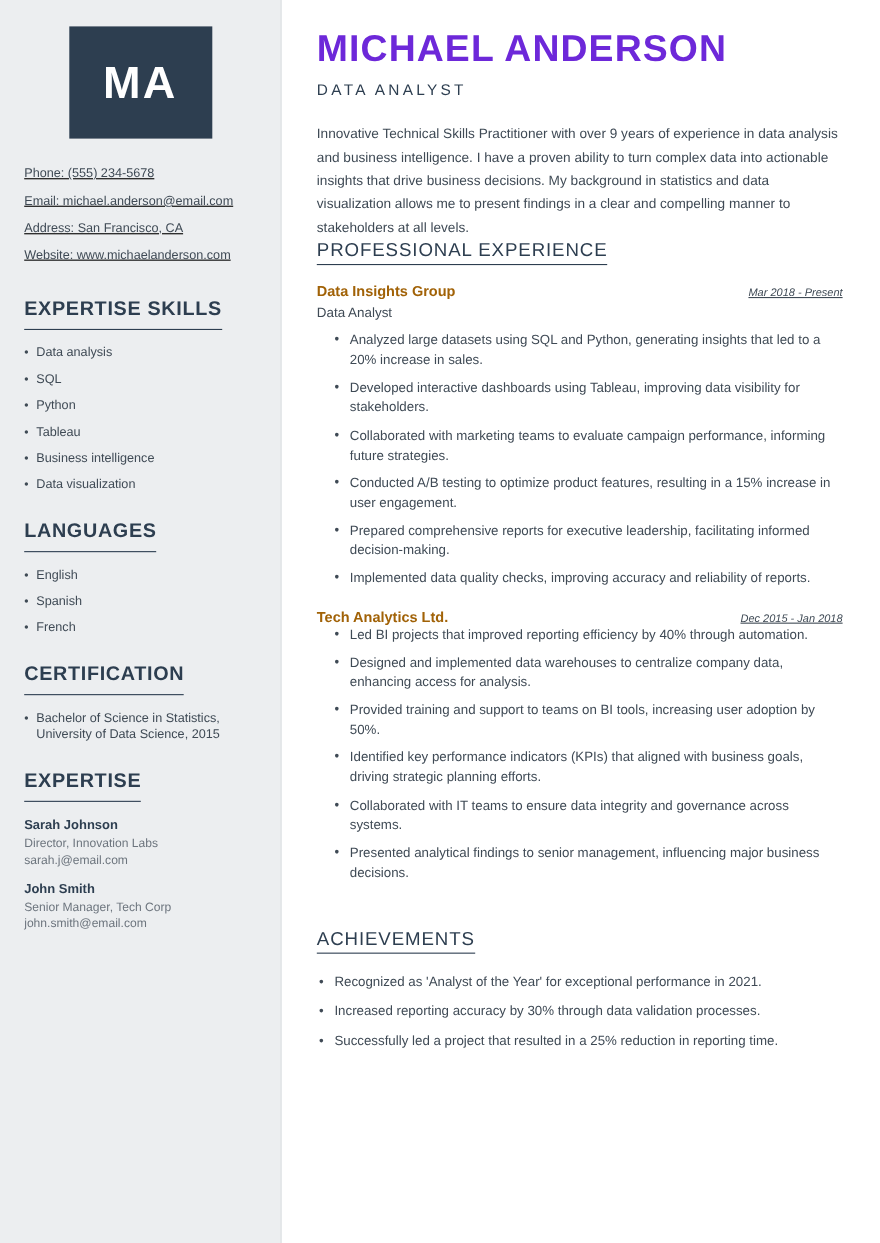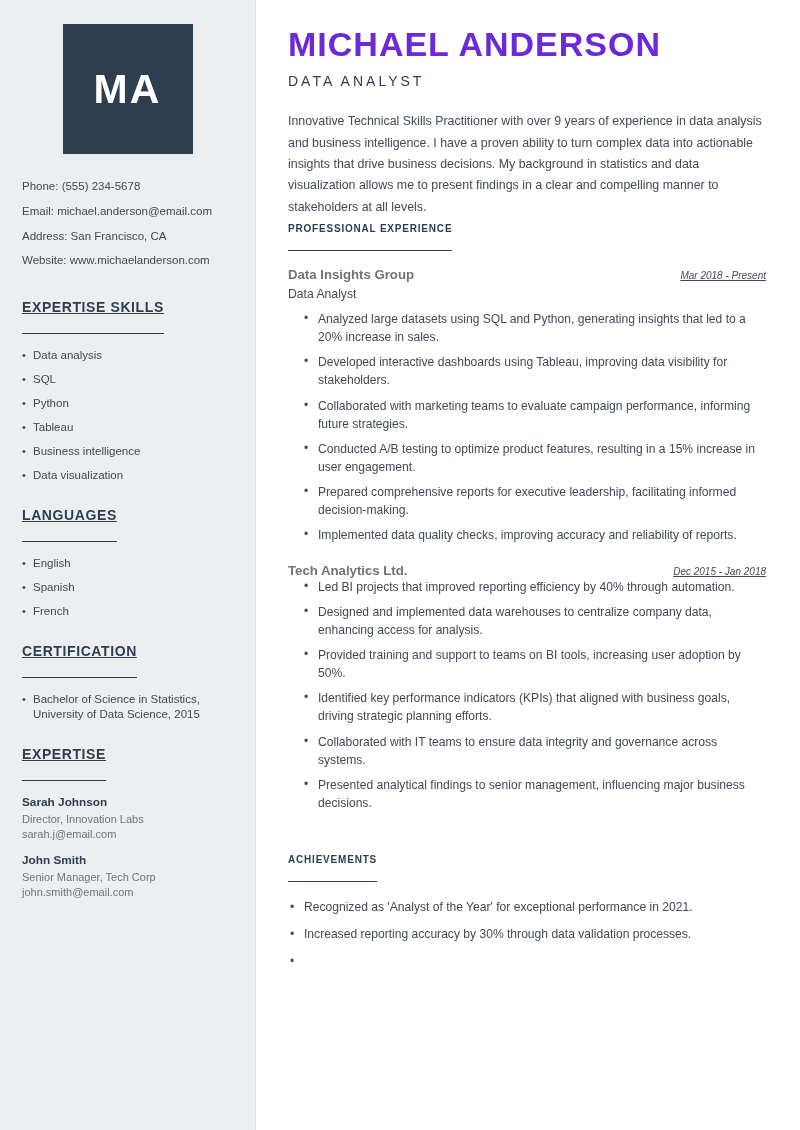--- a/index.html
+++ b/index.html
@@ -26,48 +26,47 @@
     border-right: 1px solid #dcdfe2;
   }
   .monogram-wrap {
     display: flex;
     justify-content: center;
     margin-top: 0px;
     margin-bottom: 26px;
   }
   .monogram {
     width: 130px;
-    height: 130px;
+    height: 102px;
     background: #2d3e50;
     color: #ffffff;
     display: flex;
     align-items: center;
     justify-content: center;
     font-size: 41px;
     font-weight: bold;
     letter-spacing: 2px;
   }
-  .contact-list { margin-bottom: 30px; }
+  .contact-list { margin-bottom: 30px; text-decoration: underline; }
   .contact-line {
     font-size: 11.5px;
     color: #3f4a55;
     line-height: 1.2;
     margin-bottom: 11px;
     word-wrap: break-word;
   }
   .side-heading {
-    font-size: 14px;
+    font-size: 18px;
     font-weight: bold;
     color: #2d3e50;
     letter-spacing: 0.6px;
     border-bottom: 1.5px solid #2d3e50;
     display: inline-block;
-    padding-bottom: 18px;
+    padding-bottom: 8px;
     margin-bottom: 14px;
-    text-decoration: underline;
   }
   .side-section { margin-bottom: 22px; }
   .bullet-row {
     display: flex;
     font-size: 11.5px;
     color: #3f4a55;
     line-height: 1.35;
     margin-bottom: 8px;
   }
   .bullet-dot {
@@ -109,39 +108,39 @@
     color: #2d3e50;
     letter-spacing: 3px;
     margin-bottom: 22px;
   }
   .summary {
     font-size: 12.4px;
     color: #3f4a55;
     line-height: 1.72;
   }
   .main-heading {
-    font-size: 10px;
-    font-weight: bold;
+    font-size: 17px;
+    font-weight: normal;
     color: #2d3e50;
     letter-spacing: 0.8px;
     border-bottom: 1.5px solid #2d3e50;
     display: inline-block;
-    padding-bottom: 16px;
+    padding-bottom: 2px;
     margin-bottom: 16px;
   }
   .job { margin-bottom: 18px; }
   .job-head {
     display: flex;
     justify-content: space-between;
     align-items: baseline;
   }
   .job-company {
     font-size: 13.2px;
     font-weight: bold;
-    color: #737373;
+    color: #a16207;
     text-align: center;
   }
   .job-dates {
     font-size: 10px;
     font-style: italic;
     color: #3f4a55;
     text-decoration: underline;
   }
   .job-role {
     font-size: 12.2px;
@@ -343,17 +342,18 @@
       <div class="ach-row">
         <span class="ach-dot">•</span>
         <span>Recognized as 'Analyst of the Year' for exceptional performance in 2021.</span>
       </div>
       <div class="ach-row">
         <span class="ach-dot">•</span>
         <span>Increased reporting accuracy by 30% through data validation processes.</span>
       </div>
       <div class="ach-row">
         <span class="ach-dot">•</span>
+        <span>Successfully led a project that resulted in a 25% reduction in reporting time.</span>
       </div>
     </div>
 
   </main>
 </div>
 
 </body></html>

